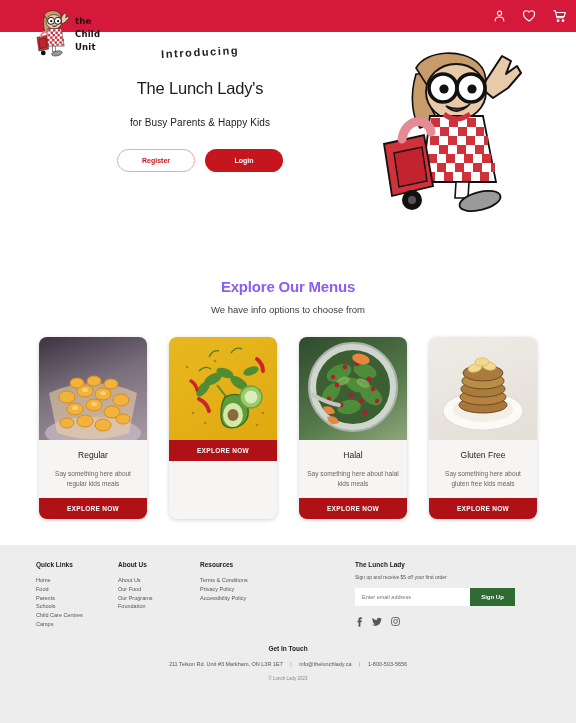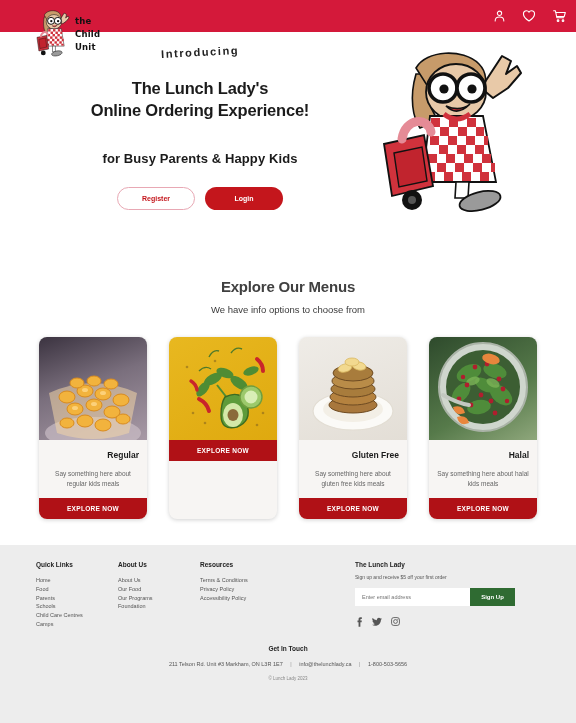--- a/index.html
+++ b/index.html
@@ -61,30 +61,30 @@
     color: #222;
     letter-spacing: 1.6px;
     margin-left: 60px;
     transform: rotate(-3deg);
     display: inline-block;
   }
   .hero-title {
     margin-top: 17px;
     margin-left: 60px;
     font-size: 16.5px;
-    font-weight: 700;
+    font-weight: 400;
     color: #1b1b1b;
     line-height: 22px;
     letter-spacing: -0.2px;
   }
   .hero-sub {
-    margin-top: 30px;
+    margin-top: 18px;
     margin-left: 60px;
-    font-size: 13px;
-    font-weight: 700;
+    font-size: 10px;
+    font-weight: 400;
     color: #1b1b1b;
     letter-spacing: 0.1px;
   }
   .hero-btns {
     margin-top: 21px;
     margin-left: 60px;
     display: flex;
     justify-content: center;
     gap: 10px;
   }
@@ -108,21 +108,21 @@
     font-size: 7px;
     font-weight: 700;
     display: flex; align-items: center; justify-content: center;
     cursor: pointer;
   }
   .hero-art { position: absolute; right: 48px; top: 8px; width: 150px; height: 175px; }
 
   
   .menus { text-align: center; padding-top: 18px; }
   .menus-title {
-    font-size: 15px; font-weight: 700; color: #404040;
+    font-size: 15px; font-weight: 700; color: #8b5cf6;
     letter-spacing: -0.2px;
   }
   .menus-sub {
     margin-top: 9px;
     font-size: 9.5px; color: #3a3a3a;
   }
 
   .cards {
     display: flex;
     justify-content: center;
@@ -139,21 +139,21 @@
     flex-direction: column;
   }
   .card-img { height: 103px; width: 100%; position: relative; overflow: hidden; }
   .card-body {
     background: #F7F5F3;
     padding: 10px 8px 9px;
     text-align: center;
     flex: 1;
   }
   .card-title {
-    font-size: 8.5px; font-weight: 700; color: #1b1b1b; text-align: right;
+    font-size: 8.5px; font-weight: 400; color: #1b1b1b;
   }
   .card-desc {
     margin-top: 9px;
     font-size: 6.5px;
     color: #666;
     line-height: 10px;
   }
   .card-btn {
     background: #B01116;
     color: #fff;
@@ -320,21 +320,20 @@
       </svg>
     </span>
   </div>
 </div>
 
 <div class="hero">
   <div class="hero-inner">
     <div class="introducing">Introducing</div>
     <div class="hero-title">
       <div>The Lunch Lady's</div>
-      <div>Online Ordering Experience!</div>
     </div>
     <div class="hero-sub">for Busy Parents &amp; Happy Kids</div>
     <div class="hero-btns">
       <div class="btn-register">Register</div>
       <div class="btn-login">Login</div>
     </div>
   </div>
 
   <svg class="hero-art" viewBox="0 0 150 175">
 
@@ -471,46 +470,20 @@
             <circle cx="46" cy="24" r="1.3"></circle>
               <circle cx="88" cy="88" r="1.3"></circle>
               <circle cx="18" cy="30" r="1.3"></circle>
           </g>
         </svg>
       </div>
       <div class="card-btn">EXPLORE NOW</div>
     </div>
 
     <div class="card">
-      <div class="card-img art-gf">
-        <svg viewBox="0 0 108 103" width="108" height="103">
-          <ellipse cx="54" cy="74" rx="40" ry="19" fill="#fbfaf7" stroke="#e2ddd3" stroke-width="1.2"></ellipse>
-          <ellipse cx="54" cy="72" rx="30" ry="13" fill="#f3efe6"></ellipse>
-          <g stroke="#6E4B22" stroke-width="1">
-            <ellipse cx="54" cy="68" rx="24" ry="8" fill="#A8773C"></ellipse>
-            <ellipse cx="54" cy="60" rx="23" ry="8" fill="#B5823F"></ellipse>
-            <ellipse cx="54" cy="52" rx="22" ry="8" fill="#A87C3C"></ellipse>
-            <ellipse cx="54" cy="44" rx="21" ry="8" fill="#B98C48"></ellipse>
-            <ellipse cx="54" cy="36" rx="20" ry="8" fill="#A87C3C"></ellipse>
-          </g>
-          <g fill="#F2D98F" stroke="#D9B861" stroke-width="0.8">
-            <ellipse cx="46" cy="31" rx="7" ry="4" transform="rotate(-15 46 31)"></ellipse>
-            <ellipse cx="60" cy="29" rx="7" ry="4" transform="rotate(12 60 29)"></ellipse>
-            <ellipse cx="53" cy="25" rx="7" ry="4"></ellipse>
-          </g>
-        </svg>
-      </div>
-      <div class="card-body">
-        <div class="card-title">Gluten Free</div>
-        <div class="card-desc">Say something here about gluten free kids meals</div>
-      </div>
-      <div class="card-btn">EXPLORE NOW</div>
-    </div>
-
-    <div class="card">
       <div class="card-img art-halal">
         <svg viewBox="0 0 108 103" width="108" height="103">
           <circle cx="54" cy="50" r="44" fill="#cfd6cd" stroke="#aab3a7" stroke-width="2"></circle>
           <circle cx="54" cy="50" r="37" fill="#3C5E33"></circle>
           <g fill="#4F8C3A">
             <ellipse cx="40" cy="36" rx="13" ry="8" transform="rotate(-25 40 36)"></ellipse>
             <ellipse cx="66" cy="34" rx="12" ry="7" transform="rotate(18 66 34)"></ellipse>
             <ellipse cx="32" cy="56" rx="12" ry="7" transform="rotate(-50 32 56)"></ellipse>
             <ellipse cx="72" cy="58" rx="13" ry="8" transform="rotate(40 72 58)"></ellipse>
             <ellipse cx="50" cy="70" rx="12" ry="7" transform="rotate(-10 50 70)"></ellipse>
@@ -538,20 +511,46 @@
             <path d="M24 70 q10 -3 12 6 q-10 4 -12 -6Z"></path>
             <path d="M28 80 q10 -3 12 6 q-10 4 -12 -6Z"></path>
             <ellipse cx="62" cy="22" rx="9" ry="5" transform="rotate(15 62 22)"></ellipse>
           </g>
           <path d="M14 58 q14 8 26 10" stroke="#c2c8c0" stroke-width="4" fill="none" stroke-linecap="round"></path>
         </svg>
       </div>
       <div class="card-body">
         <div class="card-title">Halal</div>
         <div class="card-desc">Say something here about halal kids meals</div>
+      </div>
+      <div class="card-btn">EXPLORE NOW</div>
+    </div>
+
+    <div class="card">
+      <div class="card-img art-gf">
+        <svg viewBox="0 0 108 103" width="108" height="103">
+          <ellipse cx="54" cy="74" rx="40" ry="19" fill="#fbfaf7" stroke="#e2ddd3" stroke-width="1.2"></ellipse>
+          <ellipse cx="54" cy="72" rx="30" ry="13" fill="#f3efe6"></ellipse>
+          <g stroke="#6E4B22" stroke-width="1">
+            <ellipse cx="54" cy="68" rx="24" ry="8" fill="#A8773C"></ellipse>
+            <ellipse cx="54" cy="60" rx="23" ry="8" fill="#B5823F"></ellipse>
+            <ellipse cx="54" cy="52" rx="22" ry="8" fill="#A87C3C"></ellipse>
+            <ellipse cx="54" cy="44" rx="21" ry="8" fill="#B98C48"></ellipse>
+            <ellipse cx="54" cy="36" rx="20" ry="8" fill="#A87C3C"></ellipse>
+          </g>
+          <g fill="#F2D98F" stroke="#D9B861" stroke-width="0.8">
+            <ellipse cx="46" cy="31" rx="7" ry="4" transform="rotate(-15 46 31)"></ellipse>
+            <ellipse cx="60" cy="29" rx="7" ry="4" transform="rotate(12 60 29)"></ellipse>
+            <ellipse cx="53" cy="25" rx="7" ry="4"></ellipse>
+          </g>
+        </svg>
+      </div>
+      <div class="card-body">
+        <div class="card-title">Gluten Free</div>
+        <div class="card-desc">Say something here about gluten free kids meals</div>
       </div>
       <div class="card-btn">EXPLORE NOW</div>
     </div>
 
   </div>
 </div>
 
 <div class="footer">
   <div class="footer-cols">
 

